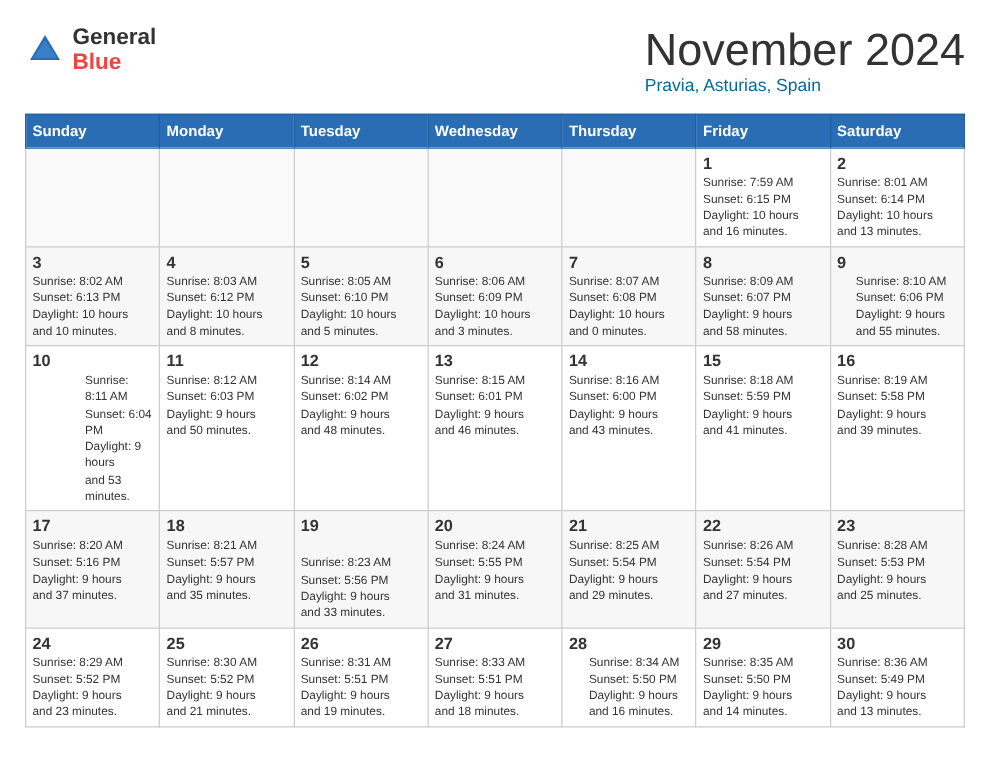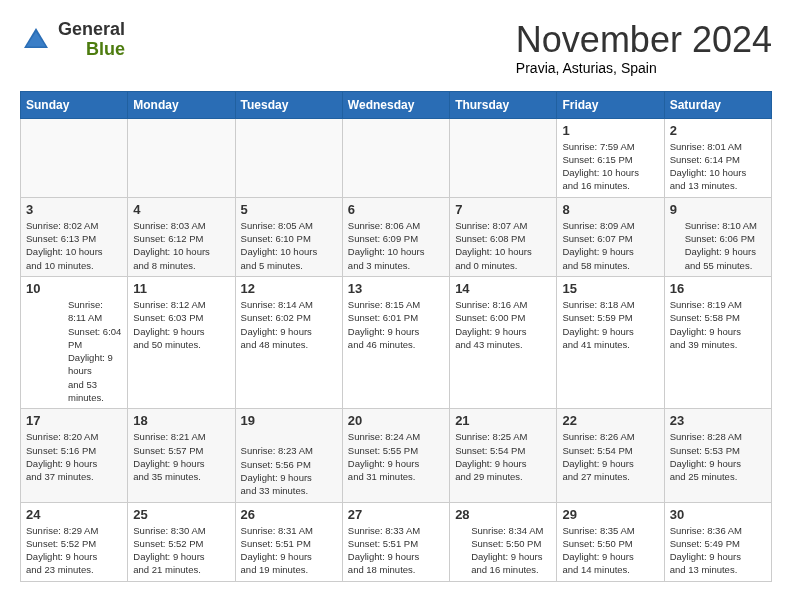--- a/index.html
+++ b/index.html
@@ -20,48 +20,47 @@
     }
     .logo {
       display: flex;
       align-items: center;
       gap: 6px;
     }
     .logo-text {
       display: flex;
       flex-direction: column;
       line-height: 1.1;
-      text-align: right;
     }
     .logo-general {
       font-size: 18px;
       font-weight: bold;
       color: #333;
     }
     .logo-blue {
       font-size: 18px;
       font-weight: bold;
-      color: #4d7c0f;
+      color: #ef4444;
     }
     .logo-icon {
       width: 32px;
       height: 32px;
     }
     .title-block {
       text-align: left;
     }
     .month-title {
       font-size: 36px;
       font-weight: normal;
       color: #333;
       line-height: 1.1;
     }
     .subtitle {
       font-size: 14px;
-      color: #000000;
+      color: #0369a1;
     }
     .calendar {
       width: 100%;
       border-collapse: collapse;
       border: 1px solid #ec4899;
     }
     .calendar th {
       background: #2a6db5;
       color: #fff;
       font-size: 12px;

